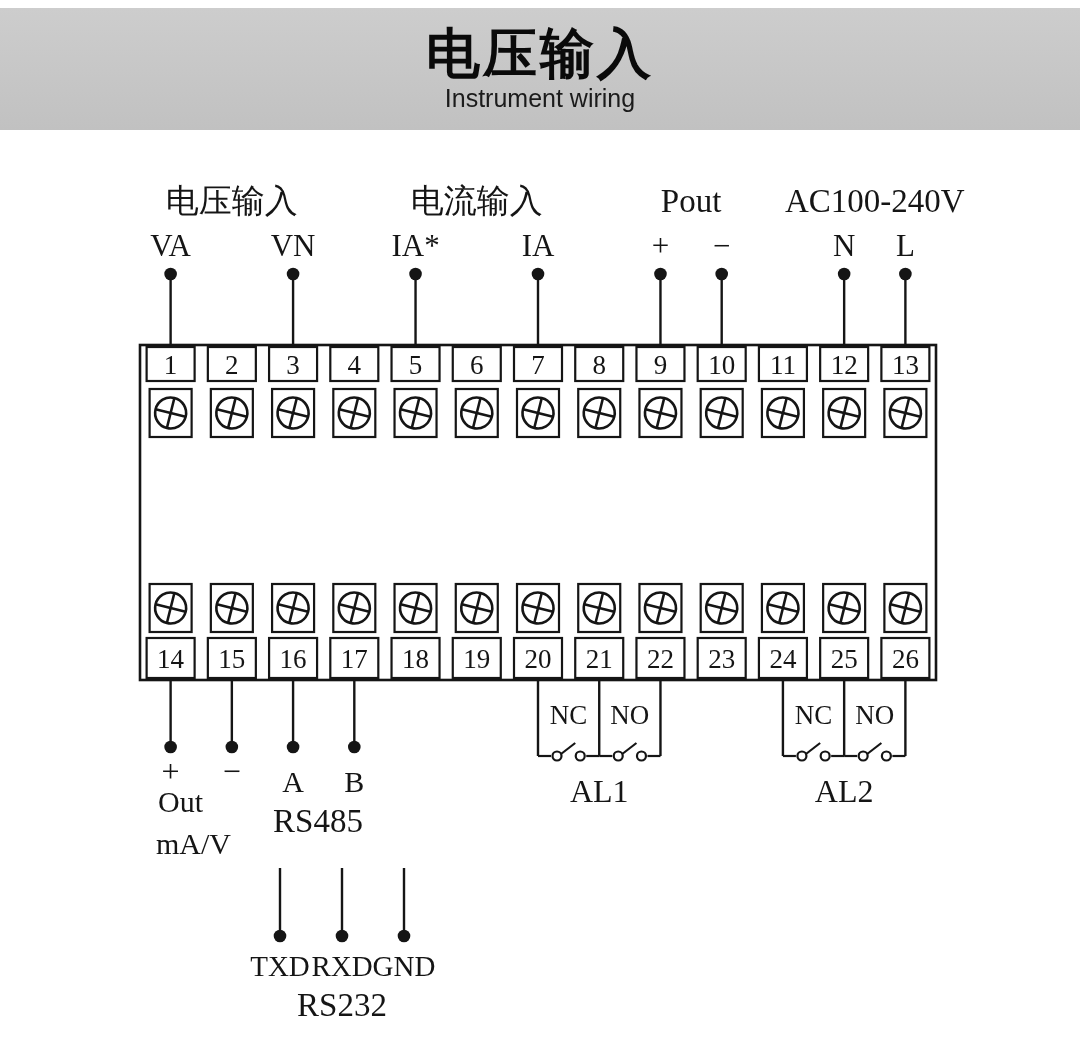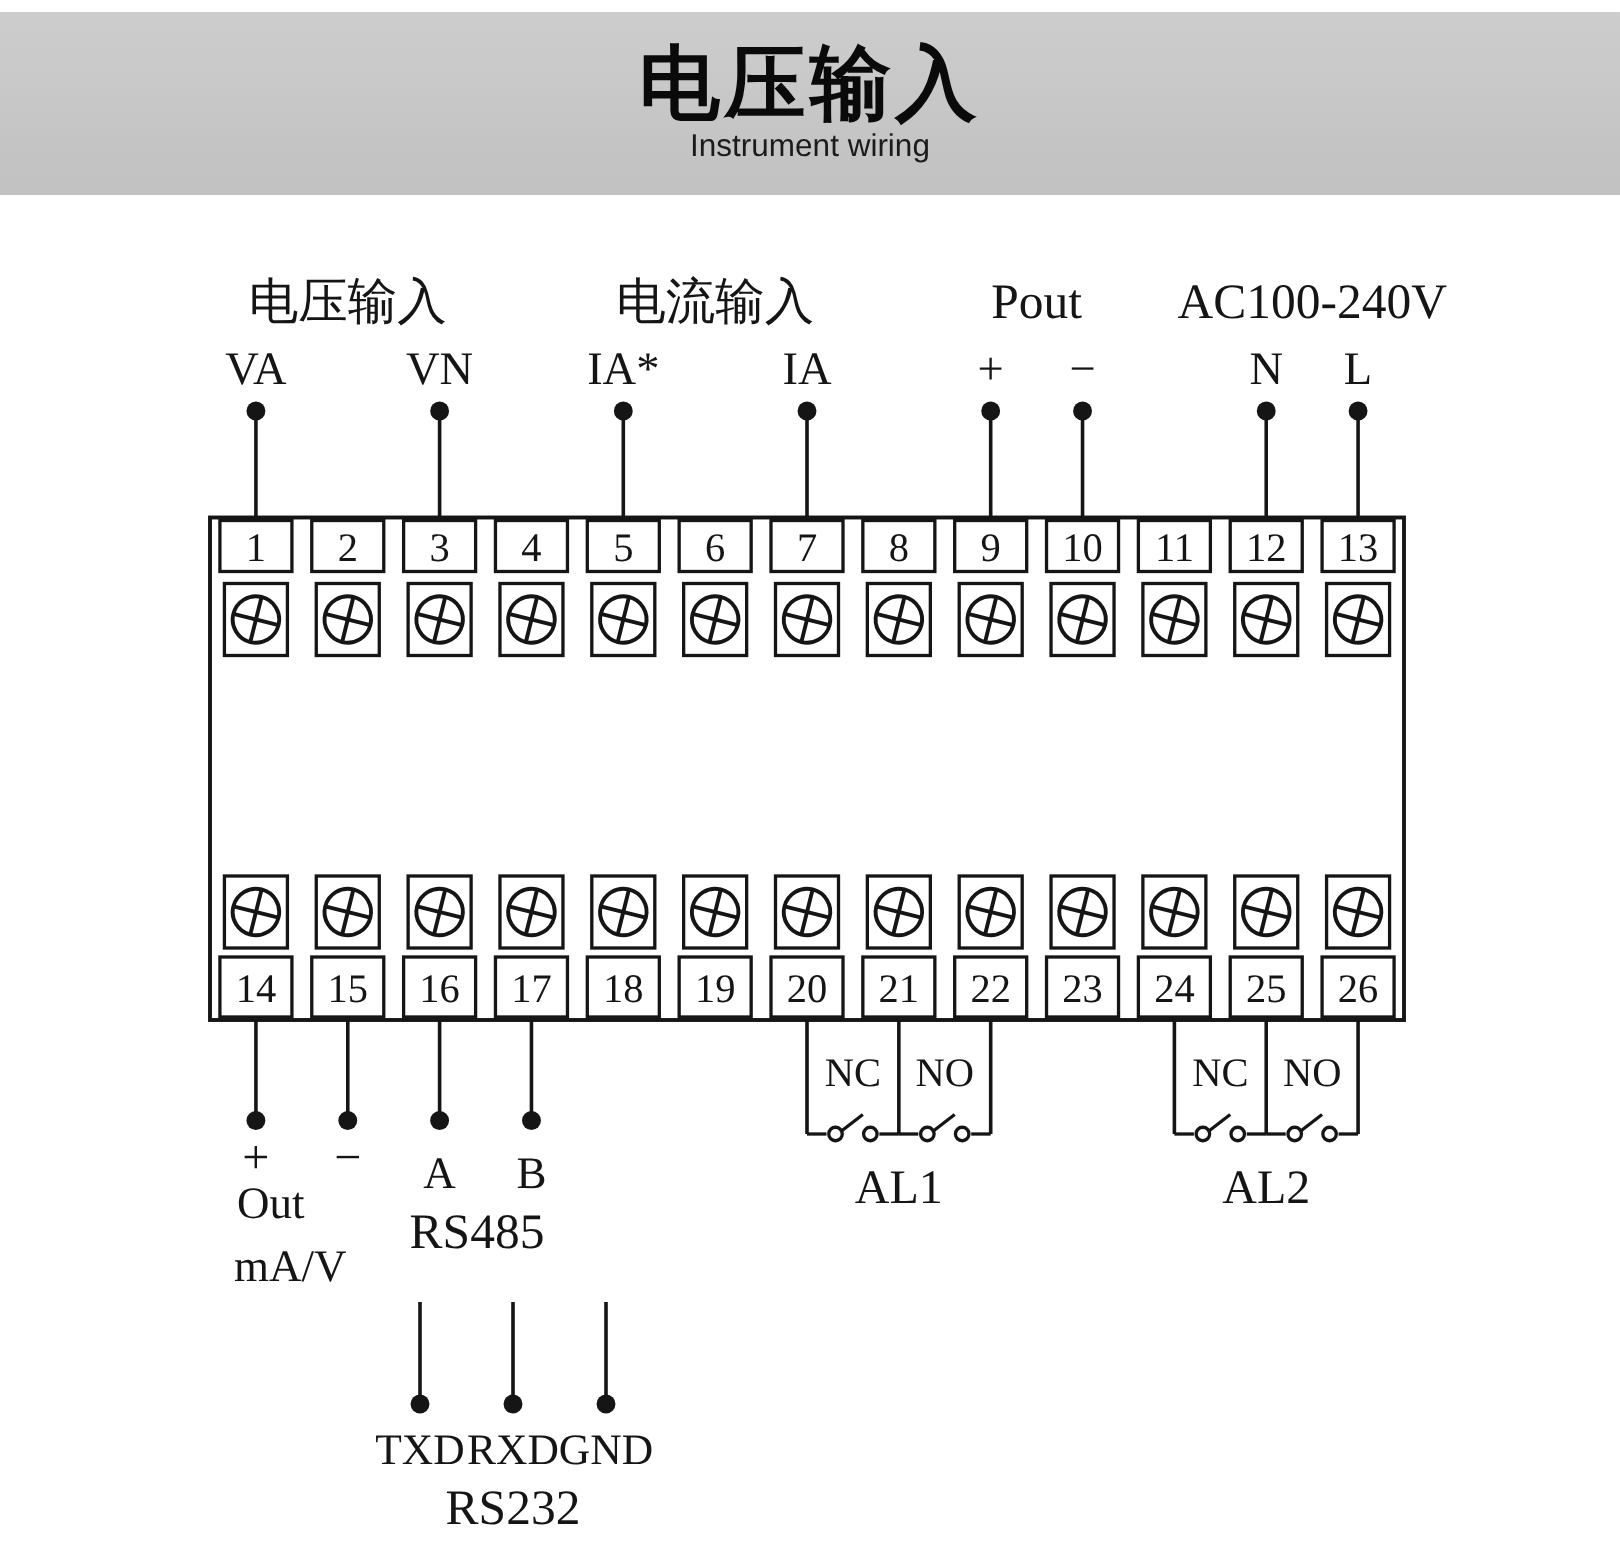--- a/index.html
+++ b/index.html
@@ -11,21 +11,21 @@
   .page { position:relative; width:1080px; height:1038px; background:#fff; overflow:hidden; }
   .banner {
     position:absolute; left:0; top:8px; width:1080px; height:122px;
     background:linear-gradient(var(--banner-top,#cdcdcd), var(--banner-bot,#c1c1c1));
     display:flex; flex-direction:column; align-items:center; justify-content:center;
   }
   .banner h1 {
     font-size:54px; font-weight:900; color:#0a0a0a; letter-spacing:3px; line-height:1.05;
     font-family:"Liberation Sans", sans-serif;
   }
-  .banner .subtitle { font-size:21px; color:#1b1b1b; margin-top:2px; }
+  .banner .subtitle { font-size:25px; color:#1b1b1b; margin-top:2px; }
   svg.diagram { position:absolute; left:0; top:0; }
 </style>
 </head>
 <body>
 
 <div class="page">
 
   <header class="banner">
     <h1>电压输入</h1>
     <div class="subtitle">Instrument wiring</div>

